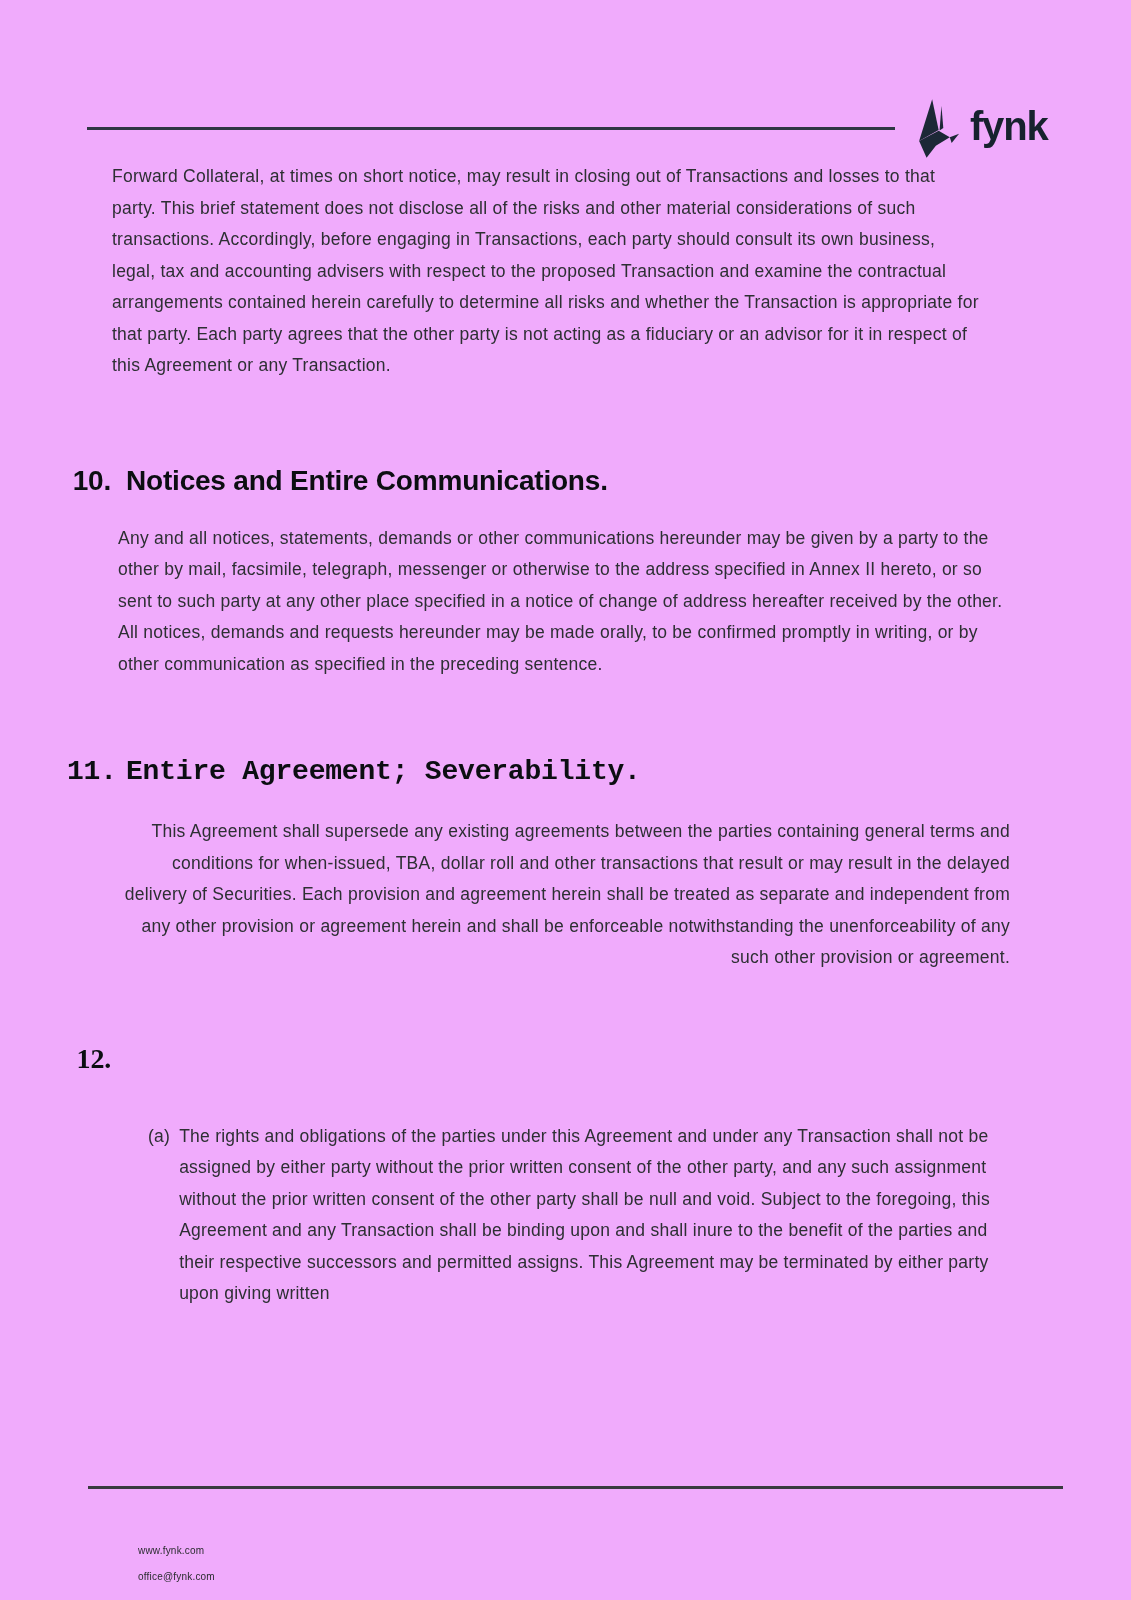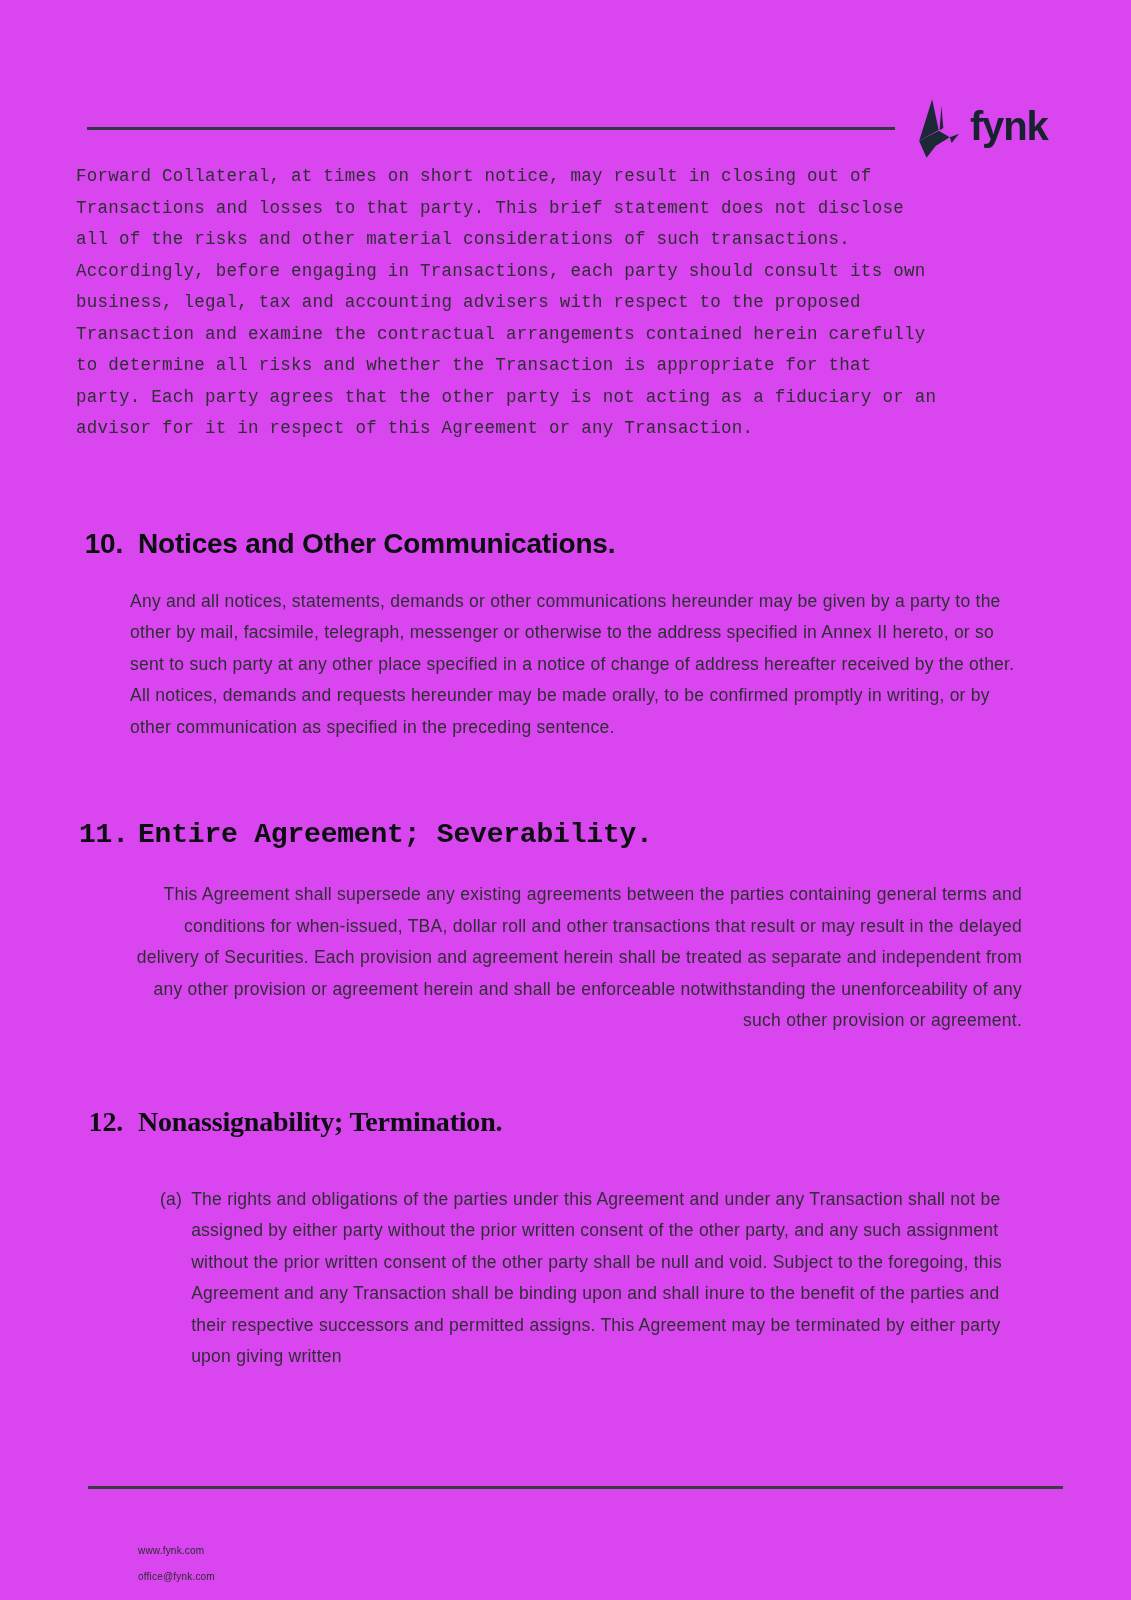--- a/index.html
+++ b/index.html
@@ -4,27 +4,26 @@
 <style>
   html, body {
     margin: 0;
     padding: 0;
     background: #ffffff;
   }
   .page {
     position: relative;
     width: 1131px;
     height: 1600px;
-    background: #d946ef;
+    background: #f0abfc;
     font-family: "Liberation Sans", "DejaVu Sans", sans-serif;
     color: #2d2f33;
     overflow: hidden;
     box-sizing: border-box;
     padding-top: 161px;
-    padding-left: 12px;
   }
   
   .header-rule {
     position: absolute;
     left: 87px;
     top: 127px;
     width: 808px;
     height: 3px;
     background: #2e3743;
   }
@@ -47,23 +46,22 @@
   }
   
   p { margin: 0; }
   .bodytext {
     font-size: 17.5px;
     line-height: 31.5px;
     letter-spacing: 0.25px;
     color: #2d2f33;
   }
   .intro {
-    margin-left: 64px;
+    margin-left: 112px;
     width: 868px;
-    font-family: Liberation Mono, monospace;
   }
   .sec-heading {
     display: flex;
     margin-left: 67px;
     font-size: 28px;
     line-height: 36px;
     font-weight: 700;
     color: #0c0e12;
     letter-spacing: -0.2px;
     gap: 8px;
@@ -130,33 +128,32 @@
         </g>
       </svg>
     </span>
     <span class="logo-text">fynk</span>
   </div>
 
   <p class="bodytext intro">Forward Collateral, at times on short notice, may result in closing out of Transactions and losses to that party. This brief statement does not disclose all of the risks and other material considerations of such transactions. Accordingly, before engaging in Transactions, each party should consult its own business, legal, tax and accounting advisers with respect to the proposed Transaction and examine the contractual arrangements contained herein carefully to determine all risks and whether the Transaction is appropriate for that party. Each party agrees that the other party is not acting as a fiduciary or an advisor for it in respect of this Agreement or any Transaction.</p>
 
   <div class="sec-heading h-10">
     <span class="sec-num">10.</span>
-    <span class="sec-title">Notices and Other Communications.</span>
+    <span class="sec-title">Notices and Entire Communications.</span>
   </div>
   <p class="bodytext sec-body p-10">Any and all notices, statements, demands or other communications hereunder may be given by a party to the other by mail, facsimile, telegraph, messenger or otherwise to the address specified in Annex II hereto, or so sent to such party at any other place specified in a notice of change of address hereafter received by the other. All notices, demands and requests hereunder may be made orally, to be confirmed promptly in writing, or by other communication as specified in the preceding sentence.</p>
 
   <div class="sec-heading h-11">
     <span class="sec-num">11.</span>
     <span class="sec-title">Entire Agreement; Severability.</span>
   </div>
   <p class="bodytext sec-body p-11">This Agreement shall supersede any existing agreements between the parties containing general terms and conditions for when-issued, TBA, dollar roll and other transactions that result or may result in the delayed delivery of Securities. Each provision and agreement herein shall be treated as separate and independent from any other provision or agreement herein and shall be enforceable notwithstanding the unenforceability of any such other provision or agreement.</p>
 
   <div class="sec-heading h-12">
     <span class="sec-num">12.</span>
-    <span class="sec-title">Nonassignability; Termination.</span>
   </div>
   <div class="bodytext clause">
     <span class="clause-marker">(a)</span>
     <p class="clause-text">The rights and obligations of the parties under this Agreement and under any Transaction shall not be assigned by either party without the prior written consent of the other party, and any such assignment without the prior written consent of the other party shall be null and void. Subject to the foregoing, this Agreement and any Transaction shall be binding upon and shall inure to the benefit of the parties and their respective successors and permitted assigns. This Agreement may be terminated by either party upon giving written</p>
   </div>
 
   <div class="footer-rule"></div>
   <div class="footer-links">
     <div>www.fynk.com</div>
     <div>office@fynk.com</div>

